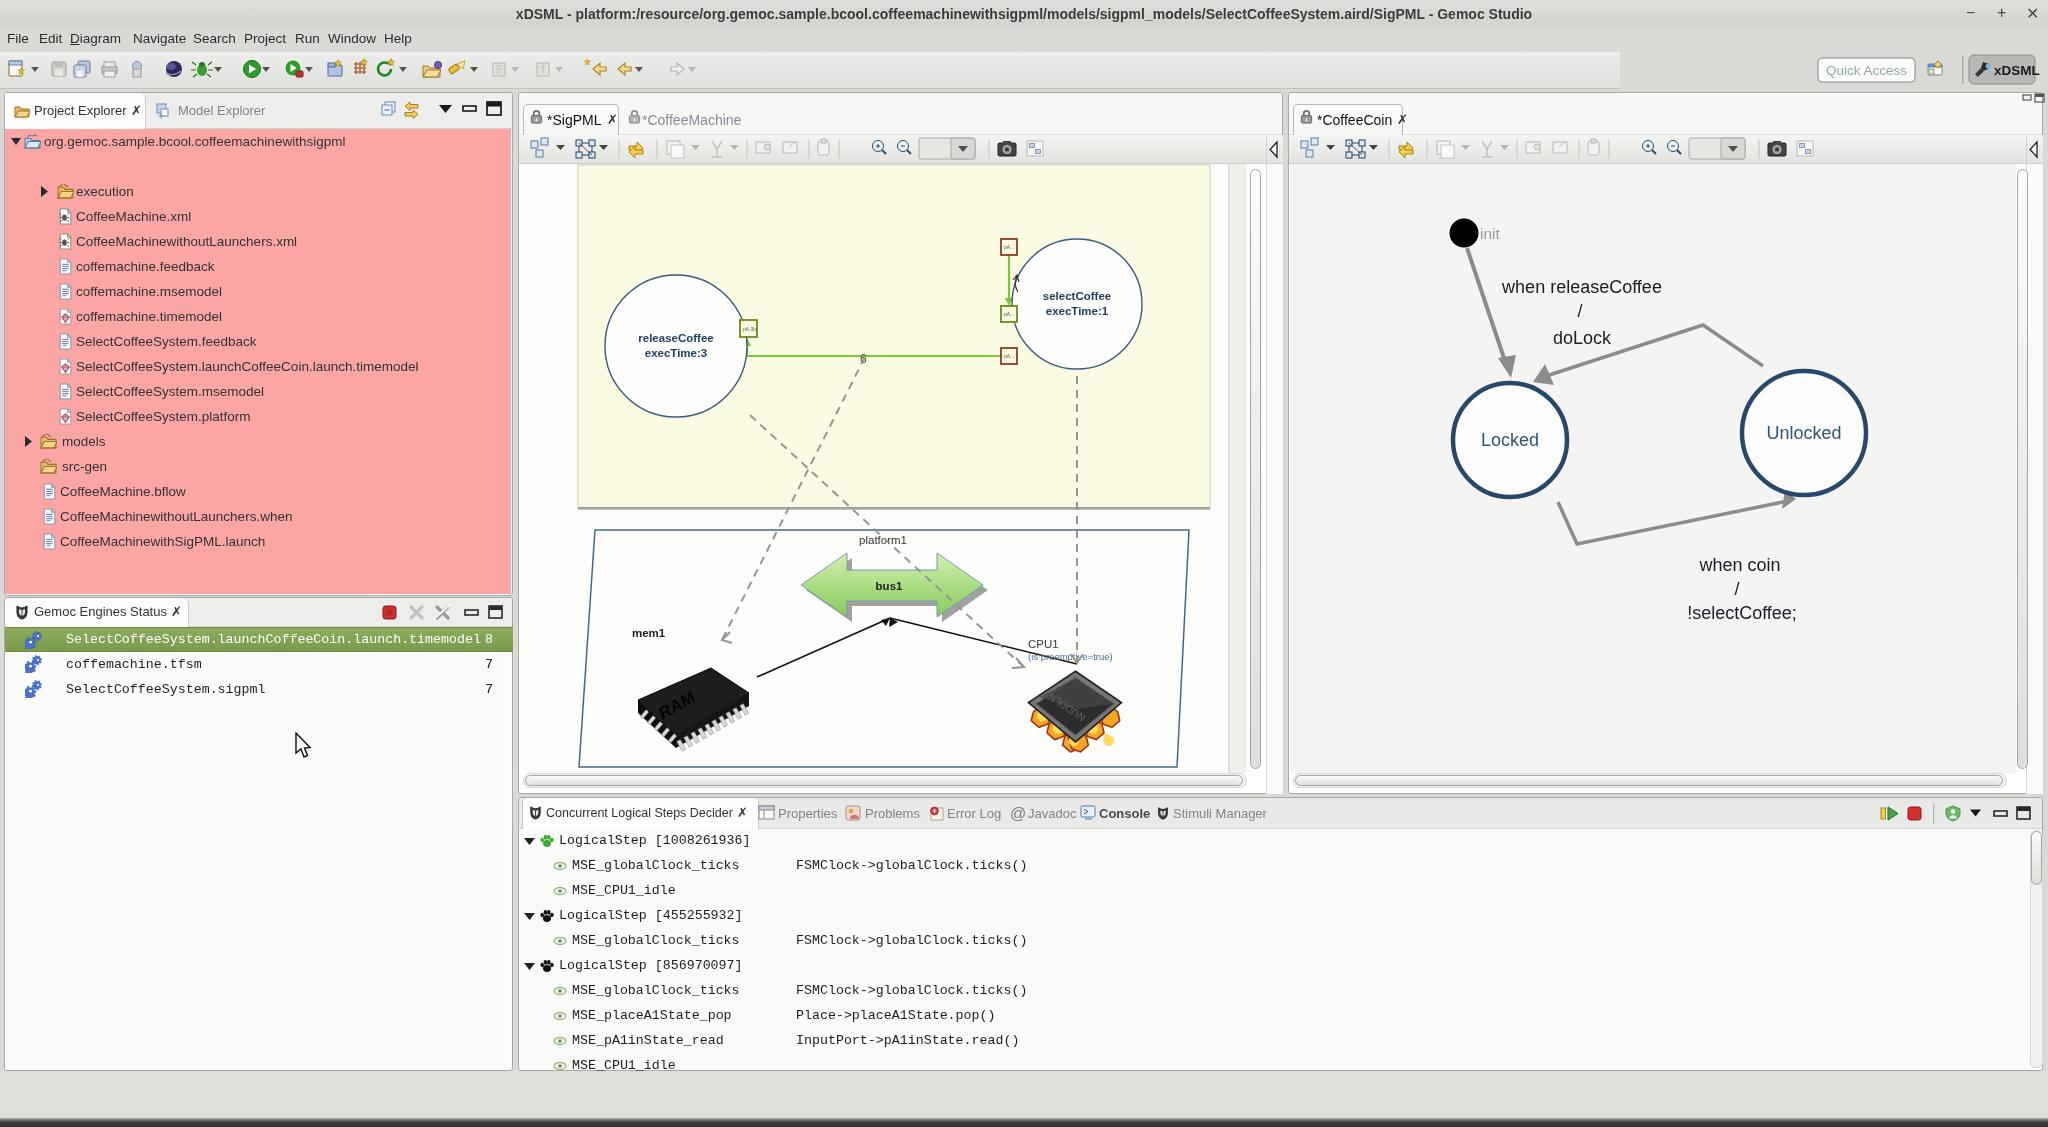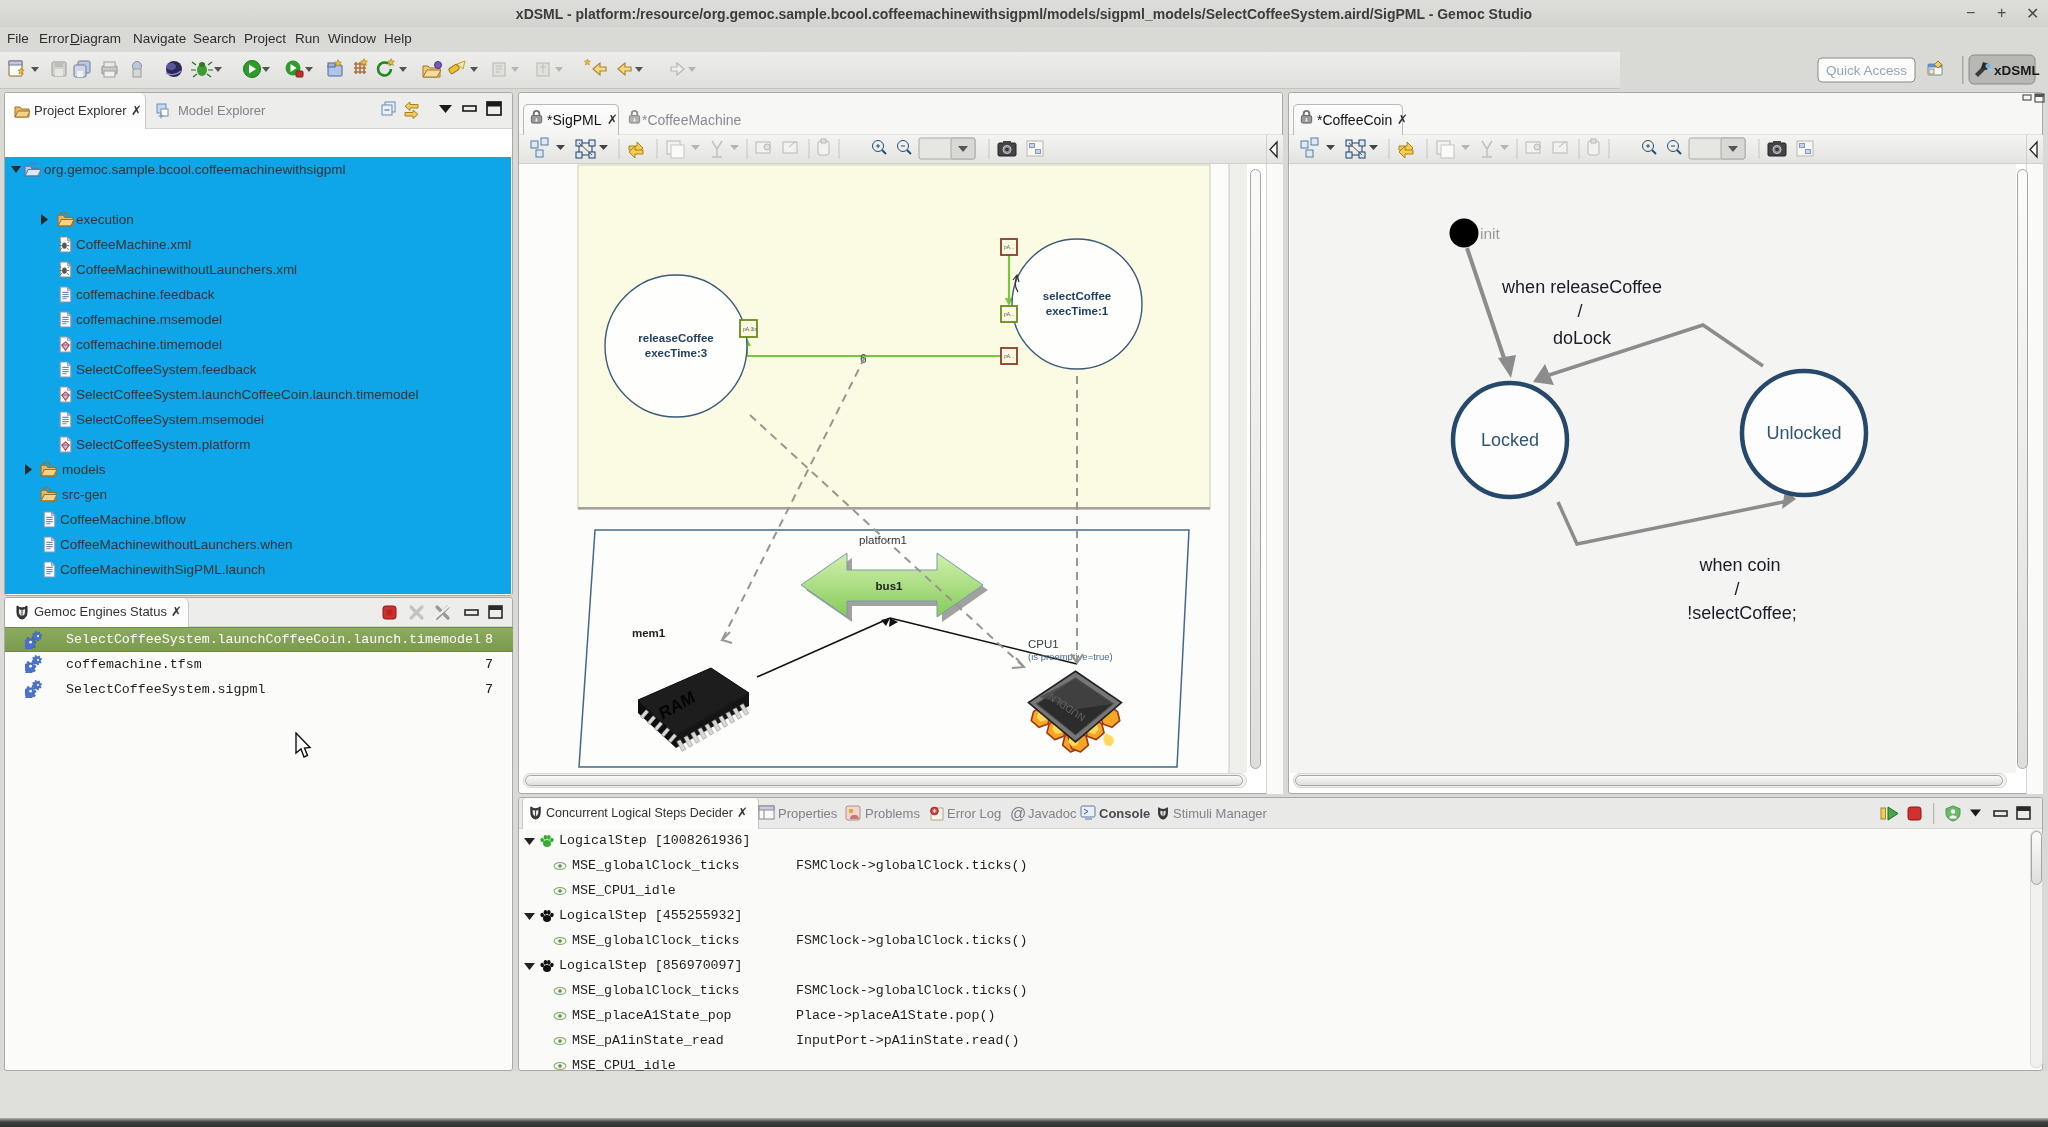--- a/index.html
+++ b/index.html
@@ -44,21 +44,21 @@
 <body>
 
 <div class="abs" id="titlebar">
   <div class="abs" id="titletext">xDSML - platform:/resource/org.gemoc.sample.bcool.coffeemachinewithsigpml/models/sigpml_models/SelectCoffeeSystem.aird/SigPML - Gemoc Studio</div>
   <div class="abs winbtn" style="left:1966px;">−</div>
   <div class="abs winbtn" style="left:1997px;">+</div>
   <div class="abs winbtn" style="left:2026px;">✕</div>
 </div>
 <div class="abs" id="menubar">
   <span class="menu" style="left:7px;">File</span>
-  <span class="menu" style="left:39px;">Error</span>
+  <span class="menu" style="left:39px;">Edit</span>
   <span class="menu" style="left:70px;"><u>D</u>iagram</span>
   <span class="menu" style="left:133px;">Navigate</span>
   <span class="menu" style="left:193px;">Search</span>
   <span class="menu" style="left:244px;">Project</span>
   <span class="menu" style="left:295px;">Run</span>
   <span class="menu" style="left:328px;">Window</span>
   <span class="menu" style="left:384px;">Help</span>
 </div>
 <div class="abs" id="toolbar">
 <svg width="2048" height="36" style="position:absolute;left:0;top:0;">
@@ -243,21 +243,21 @@
     <rect x="482" y="9" width="14" height="4.5" fill="#1a1a1a"></rect>
   </svg>
   <span class="ptab" style="left:29px; top:10px;">Project Explorer</span>
   <span class="ptab" style="left:126px; top:10px; font-size:13px;">✗</span>
   <svg class="abs" width="18" height="18" style="left:150px; top:9px;">
     <rect x="2" y="2" width="9" height="9" fill="#c8d8ec" stroke="#7090b8"></rect>
       <rect x="6" y="7" width="7" height="7" fill="#fff" stroke="#7090b8"></rect>
       <path d="M3.5 14 h5 M6 11.5 v5" stroke="#7090b8"></path>
   </svg>
   <span class="ptab ptab-inactive" style="left:173px; top:10px;">Model Explorer</span>
-  <div id="ptree" class="abs" style="left:0; top:36px; right:1px; bottom:1px; background:#0ea5e9;margin-top:28px;">
+  <div id="ptree" class="abs" style="left:0; top:36px; right:1px; bottom:1px; background:#fca5a5;">
     <div class="trow" style="left:0;top:0;width:100%;">
       <svg class="abs" width="510" height="25">
           <path d="M6 9 l10 0 -5 7z" fill="#2a2a2a"></path>
           <use href="#i-proj" x="19" y="4" width="17" height="17"></use>
         </svg>
       <span class="abs" style="left:39px;">org.gemoc.sample.bcool.coffeemachinewithsigpml</span>
     </div>
     <div class="trow" style="left:0;top:50px;width:100%;">
       <svg class="abs" width="510" height="25">
           <path d="M36 7 l7 5.5 -7 5.5z" fill="#2a2a2a"></path>

